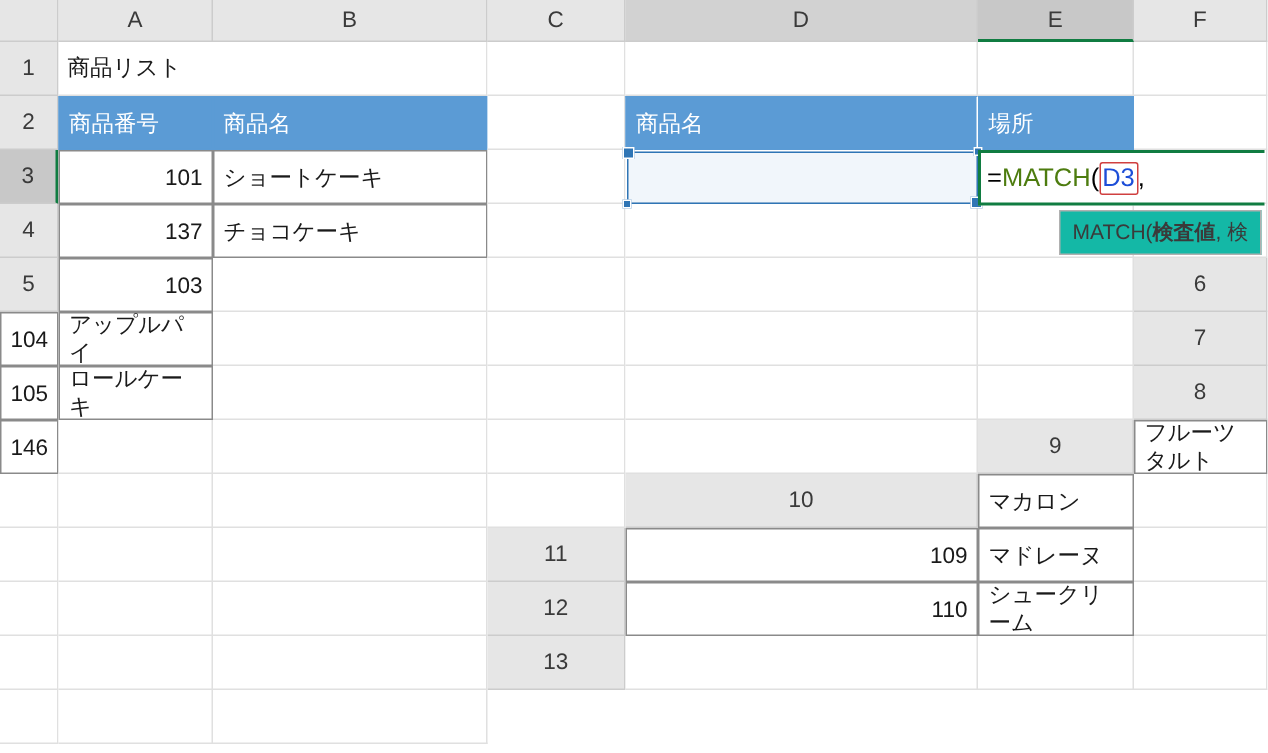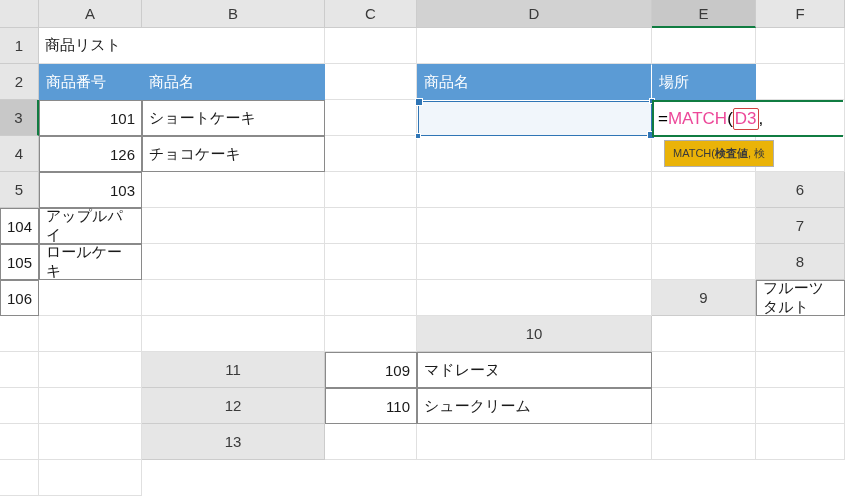--- a/index.html
+++ b/index.html
@@ -91,32 +91,32 @@
   border-right: none;
   background: #fff;
   display: flex;
   align-items: center;
   padding: 0 4px;
   font-size: 17px;
   z-index: 4;
   font-family: "Meiryo", sans-serif;
 }
 .formula-entry .eq { color: #000; }
-.formula-entry .fn { color: #ec4899; }
+.formula-entry .fn { color: #4d7c0f; }
 .formula-entry .paren { color: #000; }
-.formula-entry .ref { color: #ec4899; border: 1px solid #d04040; border-radius: 2px; padding: 0 1px; }
+.formula-entry .ref { color: #1d4ed8; border: 1px solid #d04040; border-radius: 2px; padding: 0 1px; }
 .formula-entry .comma { color: #000; }
 .tooltip {
   position: absolute;
-  left: 664px;
+  left: 706px;
   top: 140px;
-  background: #eab308;
+  background: #14b8a6;
   border: 1px solid #b0b0b0;
   padding: 5px 8px;
-  font-size: 11px;
+  font-size: 14px;
   color: #3a3a3a;
   z-index: 5;
   white-space: nowrap;
 }
 .tooltip .bold { font-weight: 700; }
 </style>
 </head>
 <body>
 
 <div class="sheet">
@@ -146,21 +146,21 @@
 
   <div class="rowhdr active-strong">3</div>
   <div class="cell tablecell num">101</div>
   <div class="cell tablecell">ショートケーキ</div>
   <div class="cell"></div>
   <div class="cell"></div>
   <div class="cell"></div>
   <div class="cell"></div>
 
   <div class="rowhdr">4</div>
-  <div class="cell tablecell num">126</div>
+  <div class="cell tablecell num">137</div>
   <div class="cell tablecell">チョコケーキ</div>
   <div class="cell"></div>
   <div class="cell"></div>
   <div class="cell"></div>
   <div class="cell"></div>
 
   <div class="rowhdr">5</div>
   <div class="cell tablecell num">103</div>
   <div class="cell"></div>
   <div class="cell"></div>
@@ -177,34 +177,35 @@
 
   <div class="rowhdr">7</div>
   <div class="cell tablecell num">105</div>
   <div class="cell tablecell">ロールケーキ</div>
   <div class="cell"></div>
   <div class="cell"></div>
   <div class="cell"></div>
   <div class="cell"></div>
 
   <div class="rowhdr">8</div>
-  <div class="cell tablecell num">106</div>
+  <div class="cell tablecell num">146</div>
   <div class="cell"></div>
   <div class="cell"></div>
   <div class="cell"></div>
   <div class="cell"></div>
 
   <div class="rowhdr">9</div>
   <div class="cell tablecell">フルーツタルト</div>
   <div class="cell"></div>
   <div class="cell"></div>
   <div class="cell"></div>
   <div class="cell"></div>
 
   <div class="rowhdr">10</div>
+  <div class="cell tablecell">マカロン</div>
   <div class="cell"></div>
   <div class="cell"></div>
   <div class="cell"></div>
   <div class="cell"></div>
 
   <div class="rowhdr">11</div>
   <div class="cell tablecell num">109</div>
   <div class="cell tablecell">マドレーヌ</div>
   <div class="cell"></div>
   <div class="cell"></div>

